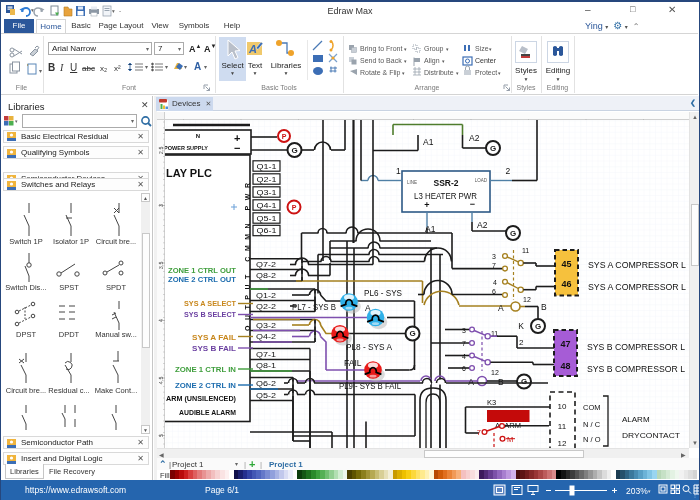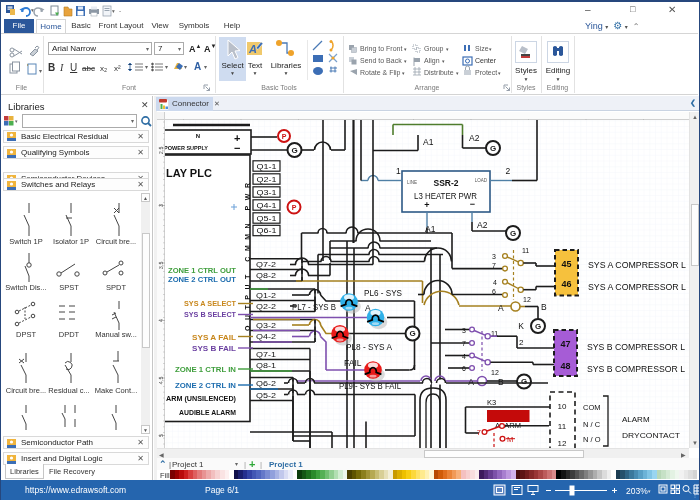--- a/index.html
+++ b/index.html
@@ -49,20 +49,21 @@
 #status{position:absolute;left:0;top:480px;width:700px;height:20px;background:#2565ae;color:#fff;font-size:8.5px}
 .lt{font-size:7.5px;fill:#333;font-family:"Liberation Sans",sans-serif}
 </style></head>
 <body>
 <div id="win">
 <div class="abs" style="left:0;top:0;width:700px;height:2px;background:#26477d;z-index:50"></div>
 <div class="abs" style="left:0;top:0;width:1px;height:500px;background:#26477d;z-index:50"></div>
 <div class="abs" style="left:699px;top:0;width:1px;height:500px;background:#26477d;z-index:50"></div>
 
 <div id="title">
+ <div id="appname">Edraw Max</div>
  <svg class="abs" style="left:4px;top:1px" width="140" height="15">
    <rect x="1" y="2" width="8" height="8" fill="#2b579a"></rect>
         <rect x="2.5" y="3.5" width="5" height="1.2" fill="#fff"></rect>
         <rect x="2.5" y="5.5" width="5" height="1.2" fill="#fff"></rect>
         <rect x="5" y="6" width="5" height="6" fill="#edb84c"></rect>
    <path d="M17,9 a4,4 0 1 1 4,4" stroke="#2e7cd6" stroke-width="1.8" fill="none"></path>
         <path d="M14.5,6.5 l4,-2 v4.5 z" fill="#2e7cd6"></path>
    <text x="26" y="9" font-size="5.5" fill="#666">▾</text>
    <path d="M37,9 a4,4 0 1 0 -4,4" stroke="#9aa3ad" stroke-width="1.6" fill="none"></path>
         <path d="M39.5,6.5 l-4,-2 v4.5 z" fill="#9aa3ad"></path>
@@ -82,21 +83,21 @@
    <text x="114" y="10" font-size="6.5" fill="#666">‑</text>
  </svg>
  <div class="winbtn" style="left:584px">–</div>
  <div class="winbtn" style="left:629px;font-size:9px">□</div>
  <div class="winbtn" style="left:667px">✕</div>
 </div>
 
 <div id="filetab" class="tab">File</div>
 <div id="hometab" class="tab">Home</div>
 <div class="tab" style="left:66px;width:30px">Basic</div>
-<div class="tab" style="left:96px;width:50px">Front Layout</div>
+<div class="tab" style="left:96px;width:50px">Page Layout</div>
 <div class="tab" style="left:146px;width:28px">View</div>
 <div class="tab" style="left:174px;width:40px">Symbols</div>
 <div class="tab" style="left:218px;width:28px">Help</div>
 <div class="abs" style="top:20px;left:585px;font-size:9px;color:#2b579a">Ying <span style="font-size:6px;color:#555">▾</span>&nbsp;&nbsp;<span style="font-size:10px;color:#2e6da4">⚙</span> <span style="font-size:6px;color:#555">▾</span>&nbsp;&nbsp;<span style="color:#666;font-size:8px">⌃</span></div>
 
 <div id="ribbon"></div>
 <div class="gsep" style="left:43px"></div>
 <div class="gsep" style="left:215px"></div>
 <div class="gsep" style="left:343px"></div>
 <div class="gsep" style="left:511px"></div>
@@ -399,21 +400,21 @@
 </div>
 
 <div class="abs" style="left:154px;top:96px;width:3px;height:384px;background:#f1f1f1"></div>
 <div id="doctabbar"></div>
 <div id="doctab"><svg class="abs" style="left:3px;top:1.5px" width="10" height="11">
         <rect x="0.5" y="1" width="9" height="10" fill="#fff" stroke="#d0d0d0" stroke-width="0.5"></rect>
         <rect x="0" y="0" width="8" height="3.5" rx="1" fill="#c0392b"></rect>
         <rect x="1.5" y="5" width="2" height="5" fill="#4caf50"></rect>
         <rect x="4" y="6.5" width="2" height="3.5" fill="#f0c030"></rect>
         <rect x="6.5" y="7.5" width="2.5" height="2.5" fill="#4a90d9"></rect>
-      </svg><span style="margin-left:16px">Connector</span><span style="margin-left:5px;color:#555;font-size:7px">✕</span></div>
+      </svg><span style="margin-left:16px">Devices</span><span style="margin-left:5px;color:#555;font-size:7px">✕</span></div>
 <div class="abs" style="left:690px;top:99px;font-size:7px;color:#2e6da4;font-weight:bold">❮</div>
 <div id="hruler"><svg width="532" height="8">
         <line x1="3.0" y1="8" x2="3.0" y2="6" stroke="#b9b9b9" stroke-width="0.6"></line>
 <line x1="8.8" y1="8" x2="8.8" y2="6" stroke="#b9b9b9" stroke-width="0.6"></line>
 <line x1="14.5" y1="8" x2="14.5" y2="6" stroke="#b9b9b9" stroke-width="0.6"></line>
 <line x1="20.2" y1="8" x2="20.2" y2="6" stroke="#b9b9b9" stroke-width="0.6"></line>
 <line x1="26.0" y1="8" x2="26.0" y2="6" stroke="#b9b9b9" stroke-width="0.6"></line>
 <line x1="31.8" y1="8" x2="31.8" y2="6" stroke="#b9b9b9" stroke-width="0.6"></line>
 <line x1="37.5" y1="8" x2="37.5" y2="6" stroke="#b9b9b9" stroke-width="0.6"></line>
 <line x1="43.2" y1="8" x2="43.2" y2="6" stroke="#b9b9b9" stroke-width="0.6"></line>

